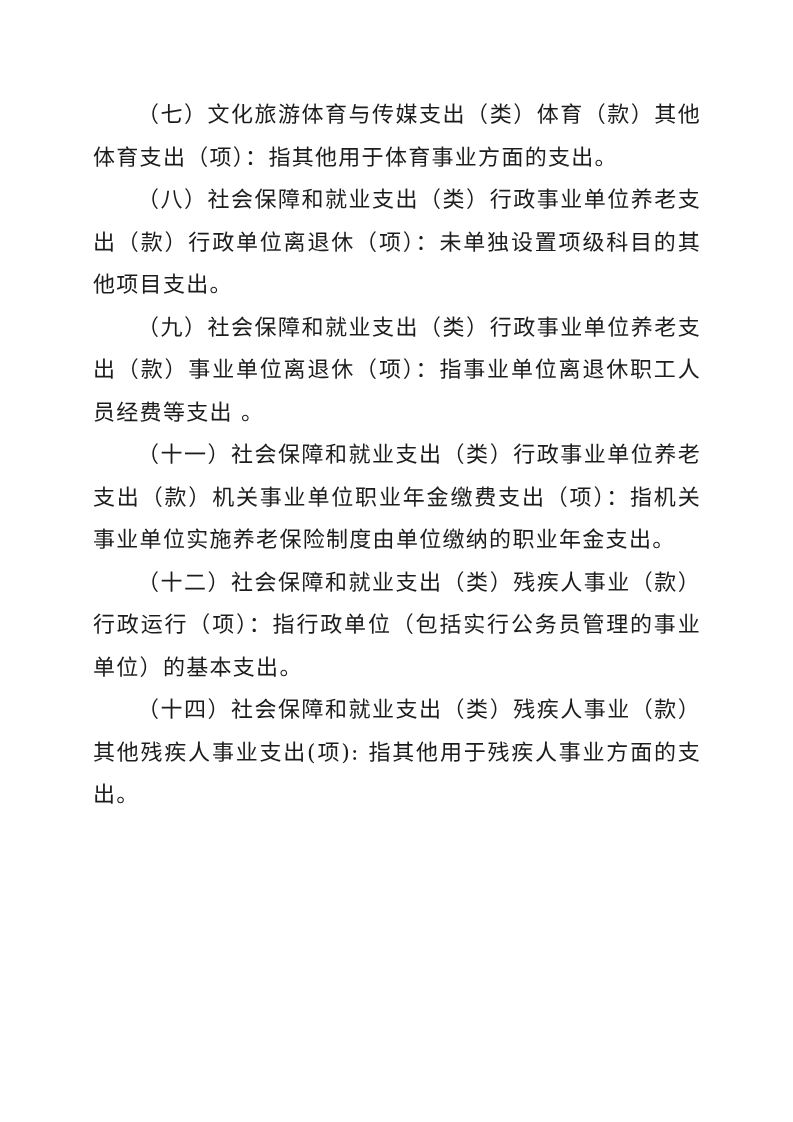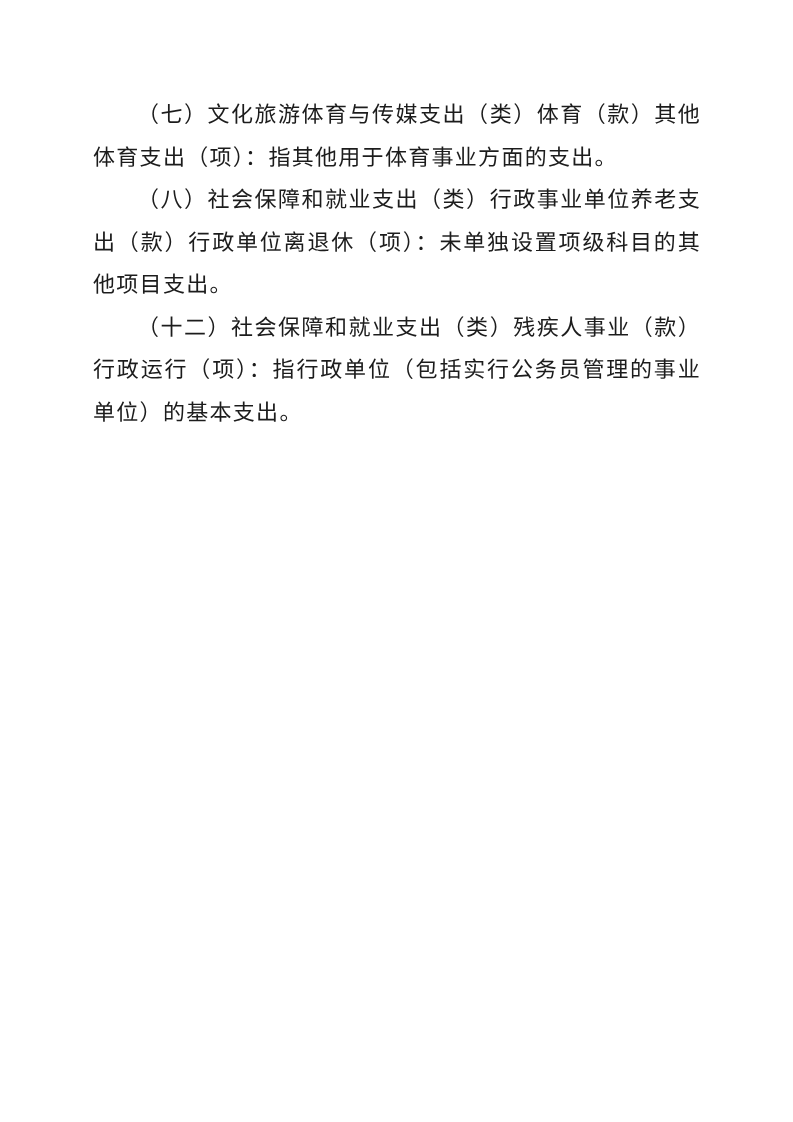--- a/index.html
+++ b/index.html
@@ -33,14 +33,17 @@
     text-indent: 2em;
     word-break: break-all;
   }
 </style>
 </head>
 <body>
 
 <div class="doc-page">
   <p class="body-paragraph">（七）文化旅游体育与传媒支出（类）体育（款）其他体育支出（项）：指其他用于体育事业方面的支出。</p>
   <p class="body-paragraph">（八）社会保障和就业支出（类）行政事业单位养老支出（款）行政单位离退休（项）：未单独设置项级科目的其他项目支出。</p>
+  <p class="body-paragraph">（九）社会保障和就业支出（类）行政事业单位养老支出（款）事业单位离退休（项）：指事业单位离退休职工人员经费等支出 。</p>
+  <p class="body-paragraph">（十一）社会保障和就业支出（类）行政事业单位养老支出（款）机关事业单位职业年金缴费支出（项）：指机关事业单位实施养老保险制度由单位缴纳的职业年金支出。</p>
   <p class="body-paragraph">（十二）社会保障和就业支出（类）残疾人事业（款）行政运行（项）：指行政单位（包括实行公务员管理的事业单位）的基本支出。</p>
+  <p class="body-paragraph">（十四）社会保障和就业支出（类）残疾人事业（款）其他残疾人事业支出(项): 指其他用于残疾人事业方面的支出。</p>
 </div>
 
 </body></html>

